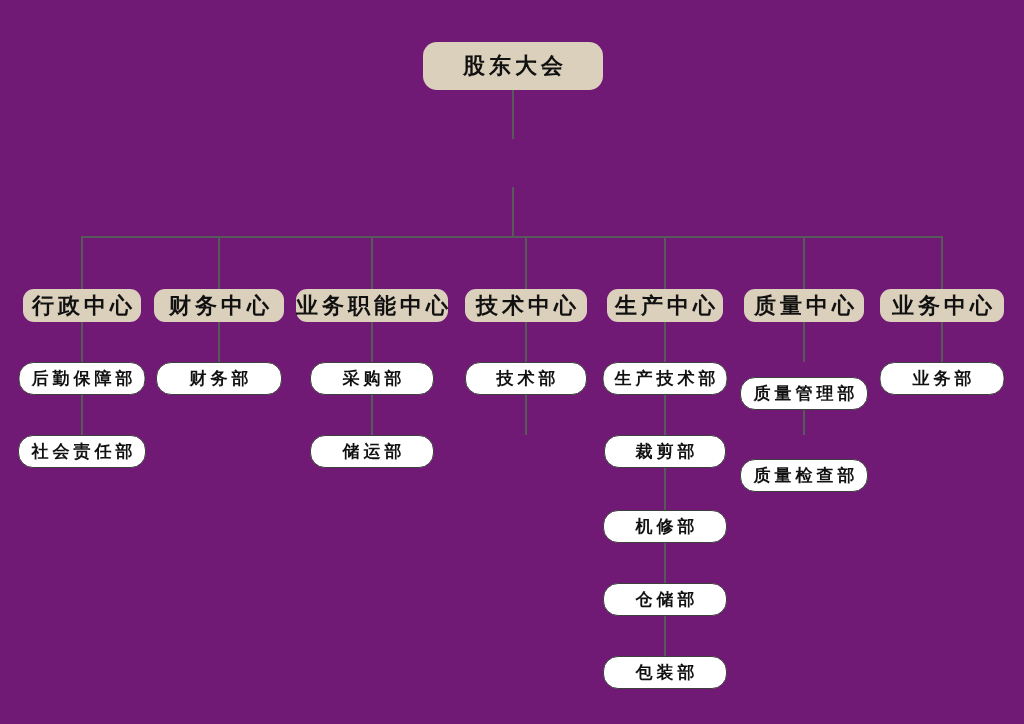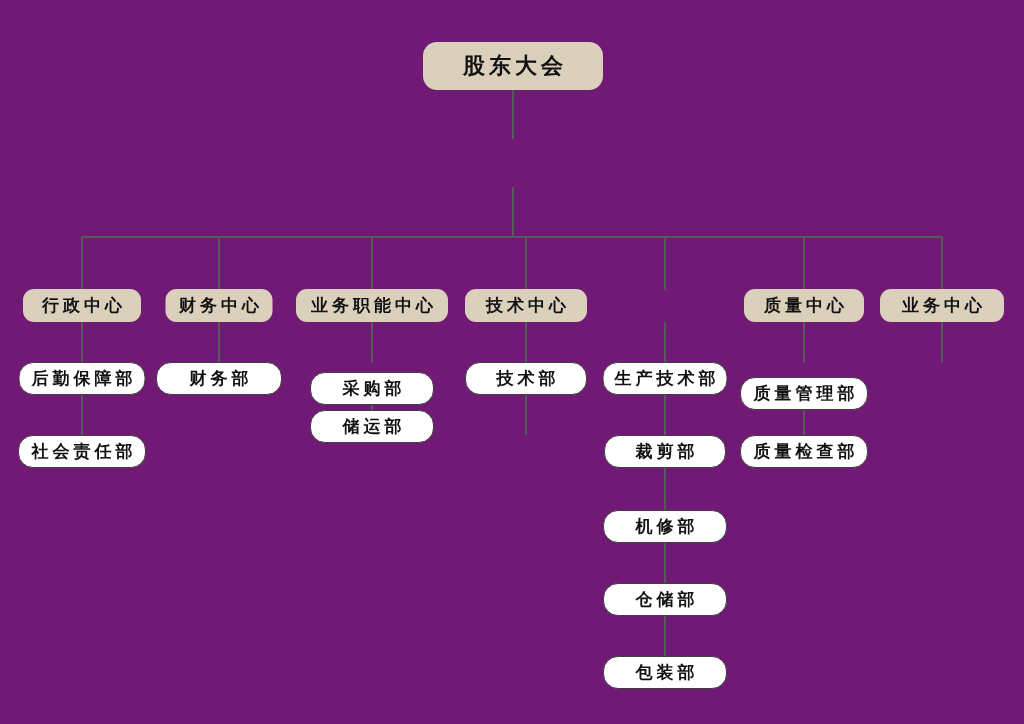--- a/index.html
+++ b/index.html
@@ -29,21 +29,21 @@
   .top-node {
     height: 48px;
     border-radius: 14px;
     background: #dbd0bc;
     font-size: 22px;
   }
   .tan {
     height: 33px;
     border-radius: 11px;
     background: #dbd0bc;
-    font-size: 17px;
+    font-size: 22px;
   }
   .white {
     height: 33px;
     border-radius: 15px;
     background: #ffffff;
     border: 1.6px solid #3f3f3f;
     font-size: 17px;
   }
 </style>
 </head>
@@ -79,51 +79,54 @@
   <div class="line v" style="left:804px;top:395px;height:40px"></div>
   <div class="line v" style="left:942px;top:322px;height:40px"></div>
 
   <div class="node top-node" style="left:513px;top:42px;width:180px">
     <span>股东大会</span>
   </div>
 
   <div class="node tan" style="left:82px;top:289px;width:118px">
     <span>行政中心</span>
   </div>
-  <div class="node tan" style="left:219px;top:289px;width:107px">
+  <div class="node tan" style="left:219px;top:289px;width:130px">
     <span>财务中心</span>
   </div>
   <div class="node tan" style="left:372px;top:289px;width:152px">
     <span>业务职能中心</span>
   </div>
   <div class="node tan" style="left:526px;top:289px;width:122px">
     <span>技术中心</span>
+  </div>
+  <div class="node tan" style="left:665px;top:289px;width:116px">
+    <span>生产中心</span>
   </div>
   <div class="node tan" style="left:804px;top:289px;width:120px">
     <span>质量中心</span>
   </div>
   <div class="node tan" style="left:942px;top:289px;width:124px">
     <span>业务中心</span>
   </div>
 
   <div class="node white" style="left:82px;top:362px;width:127px">
     <span>后勤保障部</span>
   </div>
   <div class="node white" style="left:82px;top:435px;width:128px">
     <span>社会责任部</span>
   </div>
 
   <div class="node white" style="left:219px;top:362px;width:126px">
     <span>财务部</span>
   </div>
 
-  <div class="node white" style="left:372px;top:372px;width:124px">
+  <div class="node white" style="left:372px;top:362px;width:124px">
     <span>采购部</span>
   </div>
-  <div class="node white" style="left:372px;top:410px;width:124px">
+  <div class="node white" style="left:372px;top:435px;width:124px">
     <span>储运部</span>
   </div>
 
   <div class="node white" style="left:526px;top:362px;width:122px">
     <span>技术部</span>
   </div>
 
   <div class="node white" style="left:665px;top:362px;width:125px">
     <span>生产技术部</span>
   </div>
@@ -136,18 +139,21 @@
   <div class="node white" style="left:665px;top:583px;width:124px">
     <span>仓储部</span>
   </div>
   <div class="node white" style="left:665px;top:656px;width:124px">
     <span>包装部</span>
   </div>
 
   <div class="node white" style="left:804px;top:377px;width:128px">
     <span>质量管理部</span>
   </div>
-  <div class="node white" style="left:804px;top:435px;width:128px">
+  <div class="node white" style="left:804px;top:459px;width:128px">
     <span>质量检查部</span>
   </div>
 
+  <div class="node white" style="left:942px;top:362px;width:125px">
+    <span>业务部</span>
+  </div>
 
 </div>
 
 </body></html>

